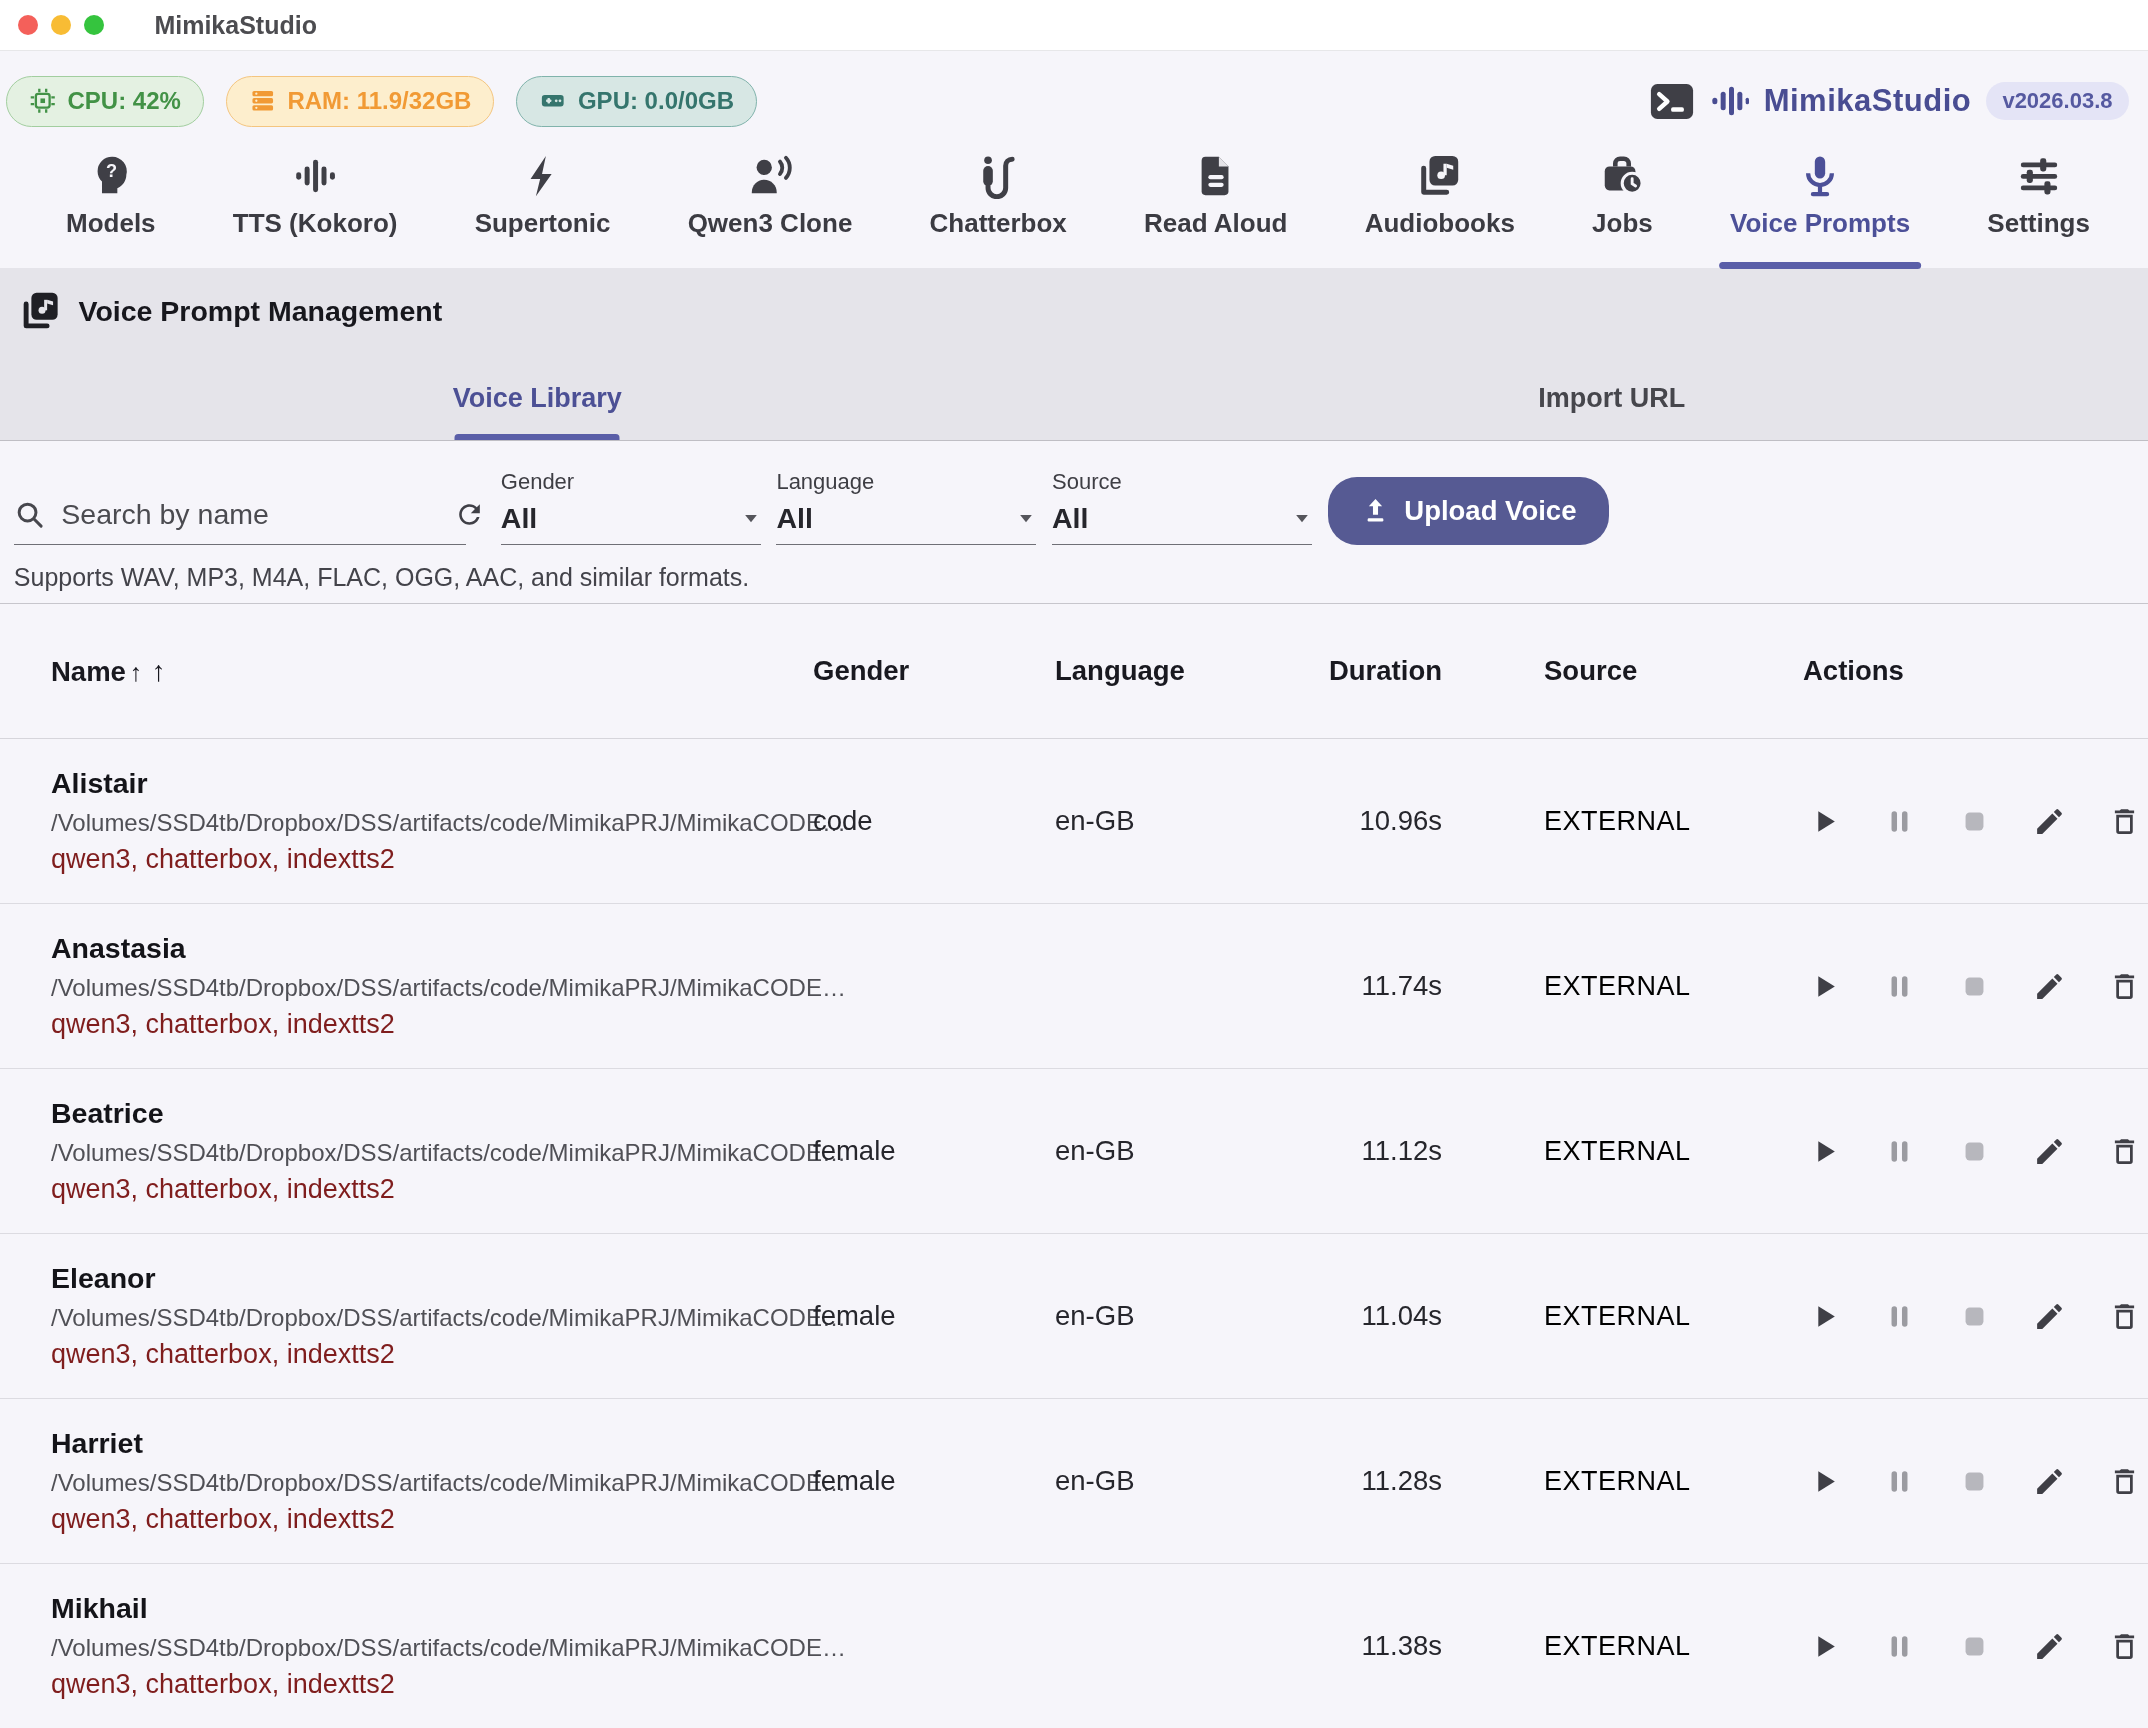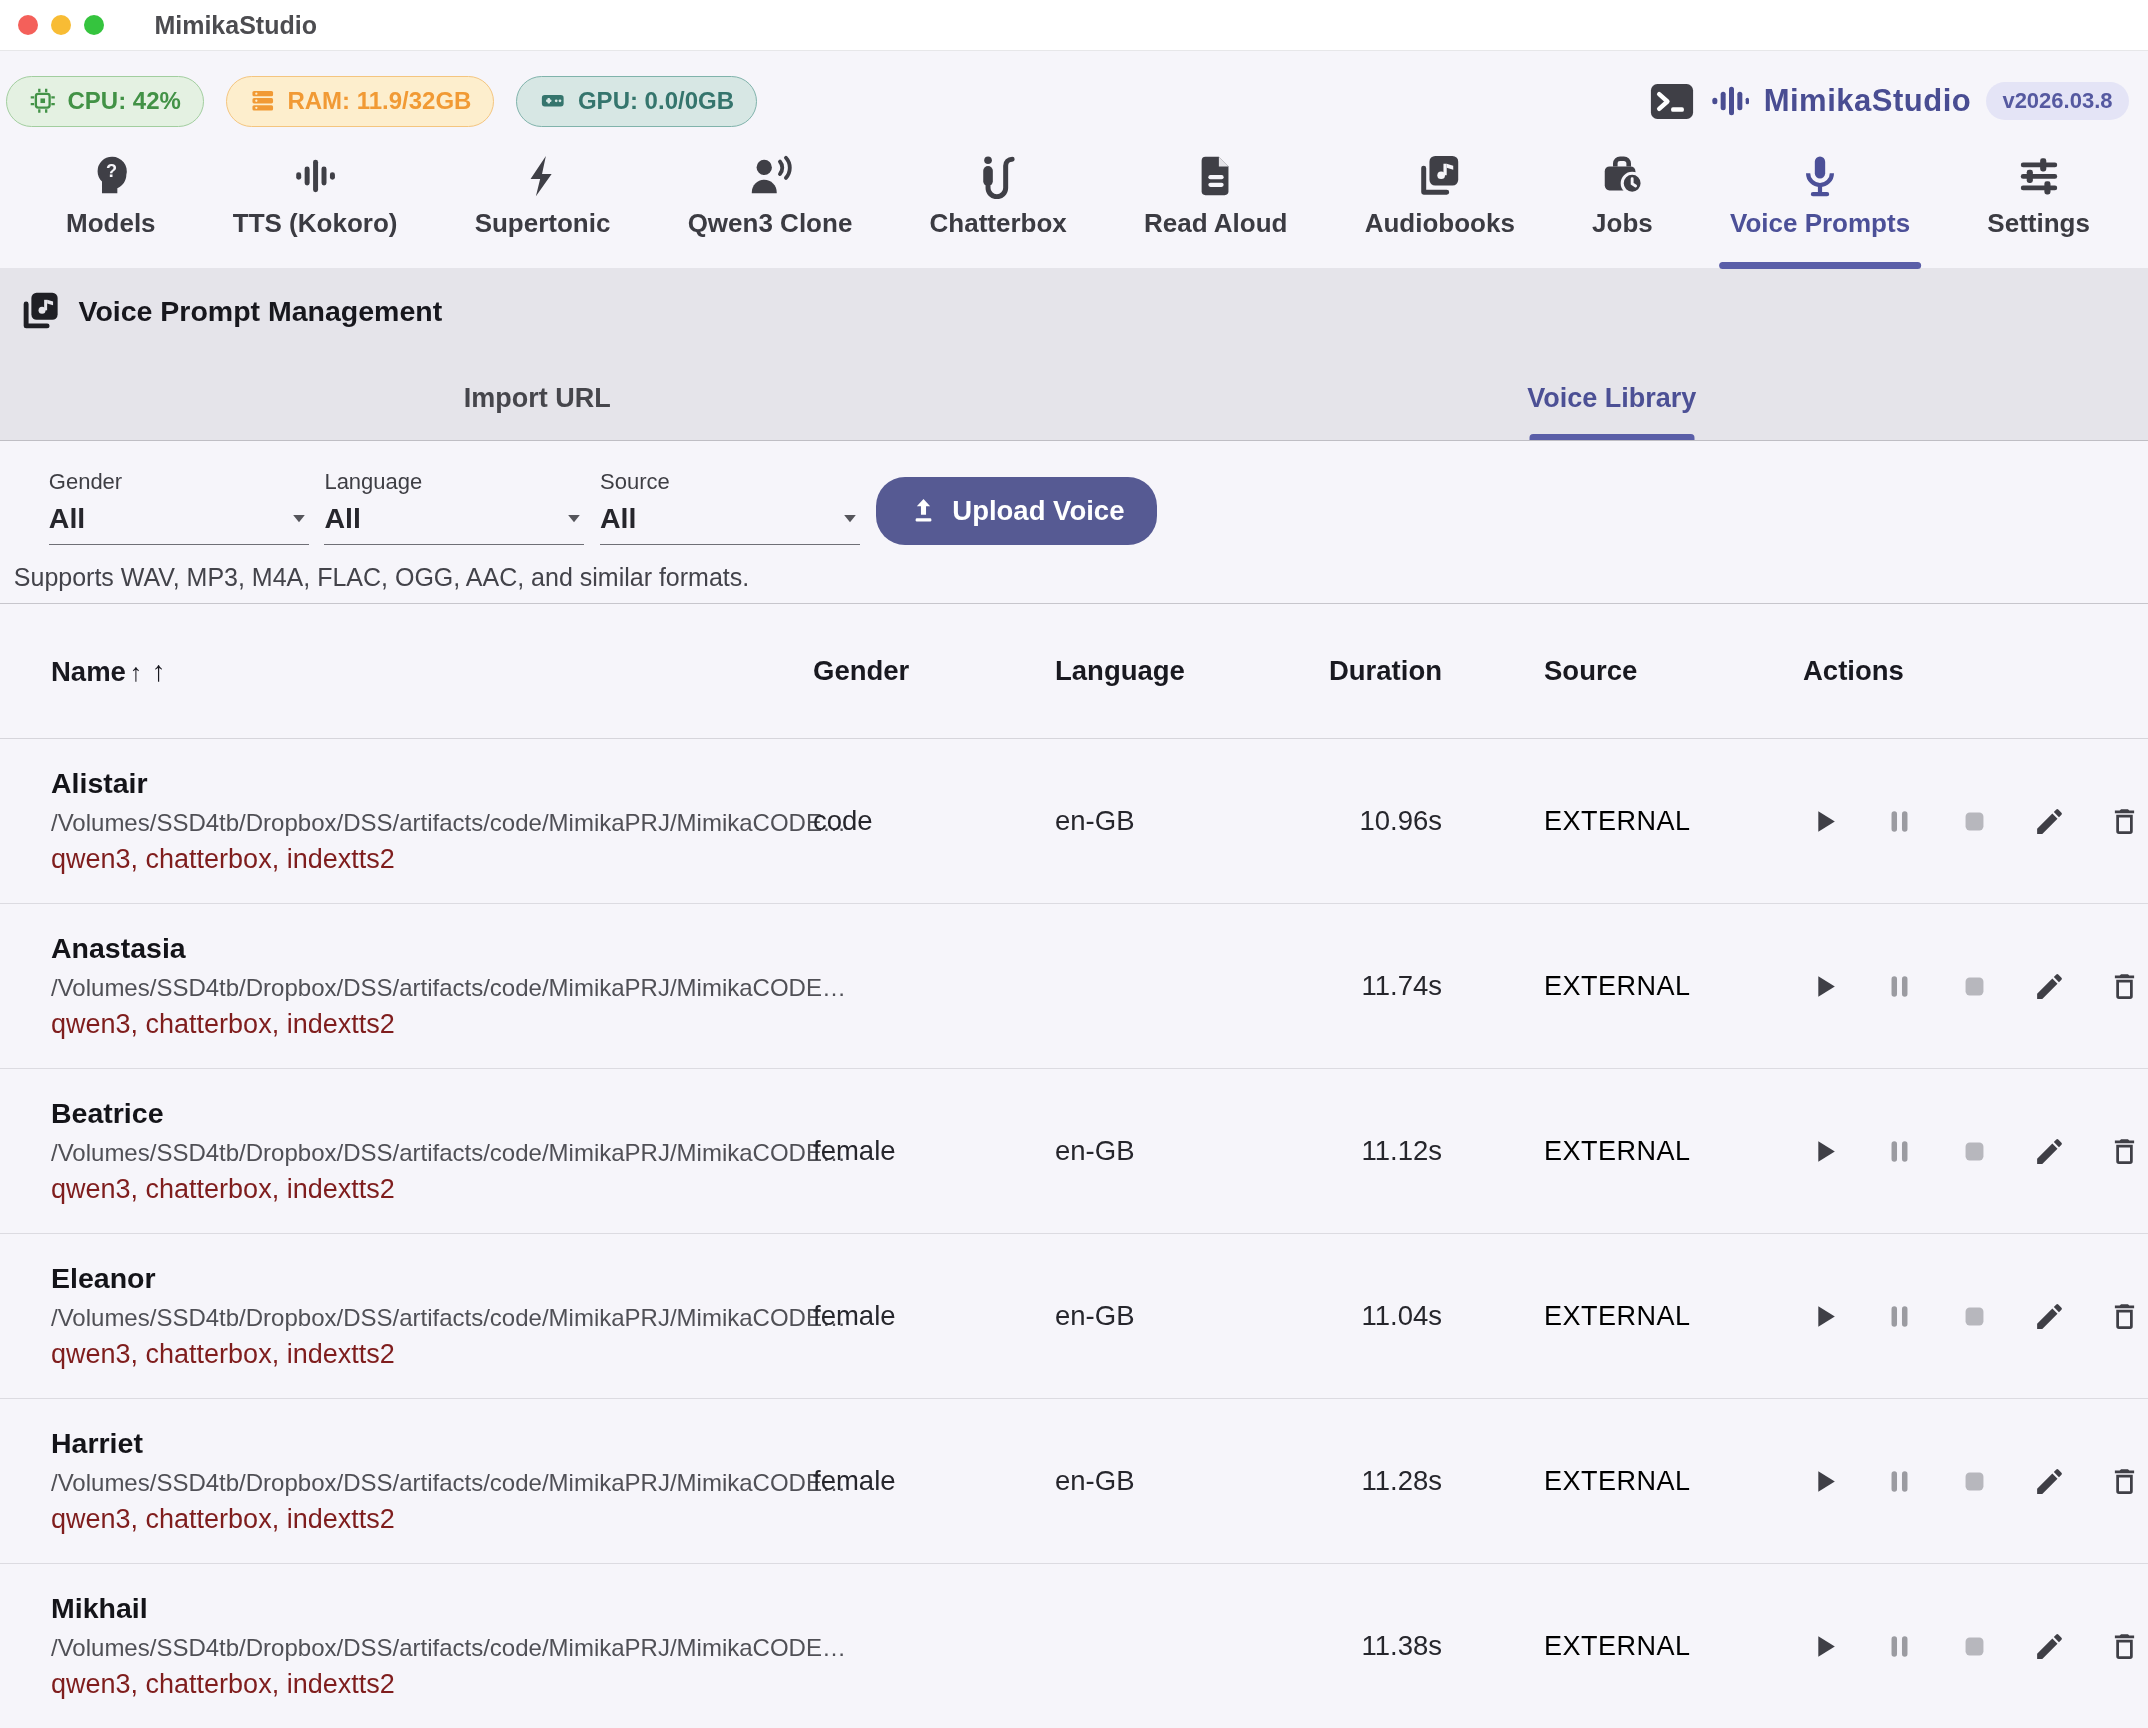--- a/index.html
+++ b/index.html
@@ -275,27 +275,41 @@
         <path d="M3.5 8v12.5h12" fill="none" stroke="#1f1f25" stroke-width="2.8" stroke-linecap="round" stroke-linejoin="round"></path>
         <rect x="6.5" y="1.5" width="15" height="15.5" rx="3"></rect>
         <circle cx="12.6" cy="11.6" r="2" fill="#e5e4ea"></circle>
         <rect x="13.8" y="5.6" width="1.7" height="6" fill="#e5e4ea"></rect>
         <path d="M15.5 5.6l3.4 1v2.1l-3.4-1z" fill="#e5e4ea"></path>
       </svg>
     </span>
     <span class="panel-title">Voice Prompt Management</span>
   </div>
   <div class="subtabs">
+    <div class="subtab active">Voice Library</div>
     <div class="subtab">Import URL</div>
-    <div class="subtab active">Voice Library</div>
   </div>
 </div>
 
 <div class="filters">
   <div class="filters-row">
+    <div class="search-field">
+      <span>
+        <svg width="31" height="31" viewBox="0 0 24 24" fill="none" stroke="#47474d" stroke-width="2.3">
+          <circle cx="10.5" cy="10.5" r="6.5"></circle>
+          <path d="M15.5 15.5L21 21" stroke-linecap="round"></path>
+        </svg>
+      </span>
+      <input type="text" placeholder="Search by name" style="">
+      <span>
+        <svg width="31" height="31" viewBox="0 0 24 24" fill="#3f3f46">
+          <path d="M17.65 6.35C16.2 4.9 14.21 4 12 4c-4.42 0-7.99 3.58-7.99 8s3.57 8 7.99 8c3.73 0 6.84-2.55 7.73-6h-2.08c-.82 2.33-3.04 4-5.65 4-3.31 0-6-2.69-6-6s2.69-6 6-6c1.66 0 3.14.69 4.22 1.78L13 11h7V4l-2.35 2.35z"></path>
+        </svg>
+      </span>
+    </div>
 
     <div class="filter-select">
       <div class="flabel">Gender</div>
       <div class="fvalue">
         <span>All</span>
         <span>
           <svg width="20" height="20" viewBox="0 0 24 24" fill="#55555b">
               <path d="M5 8.5h14L12 17z"></path>
             </svg>
         </span>

